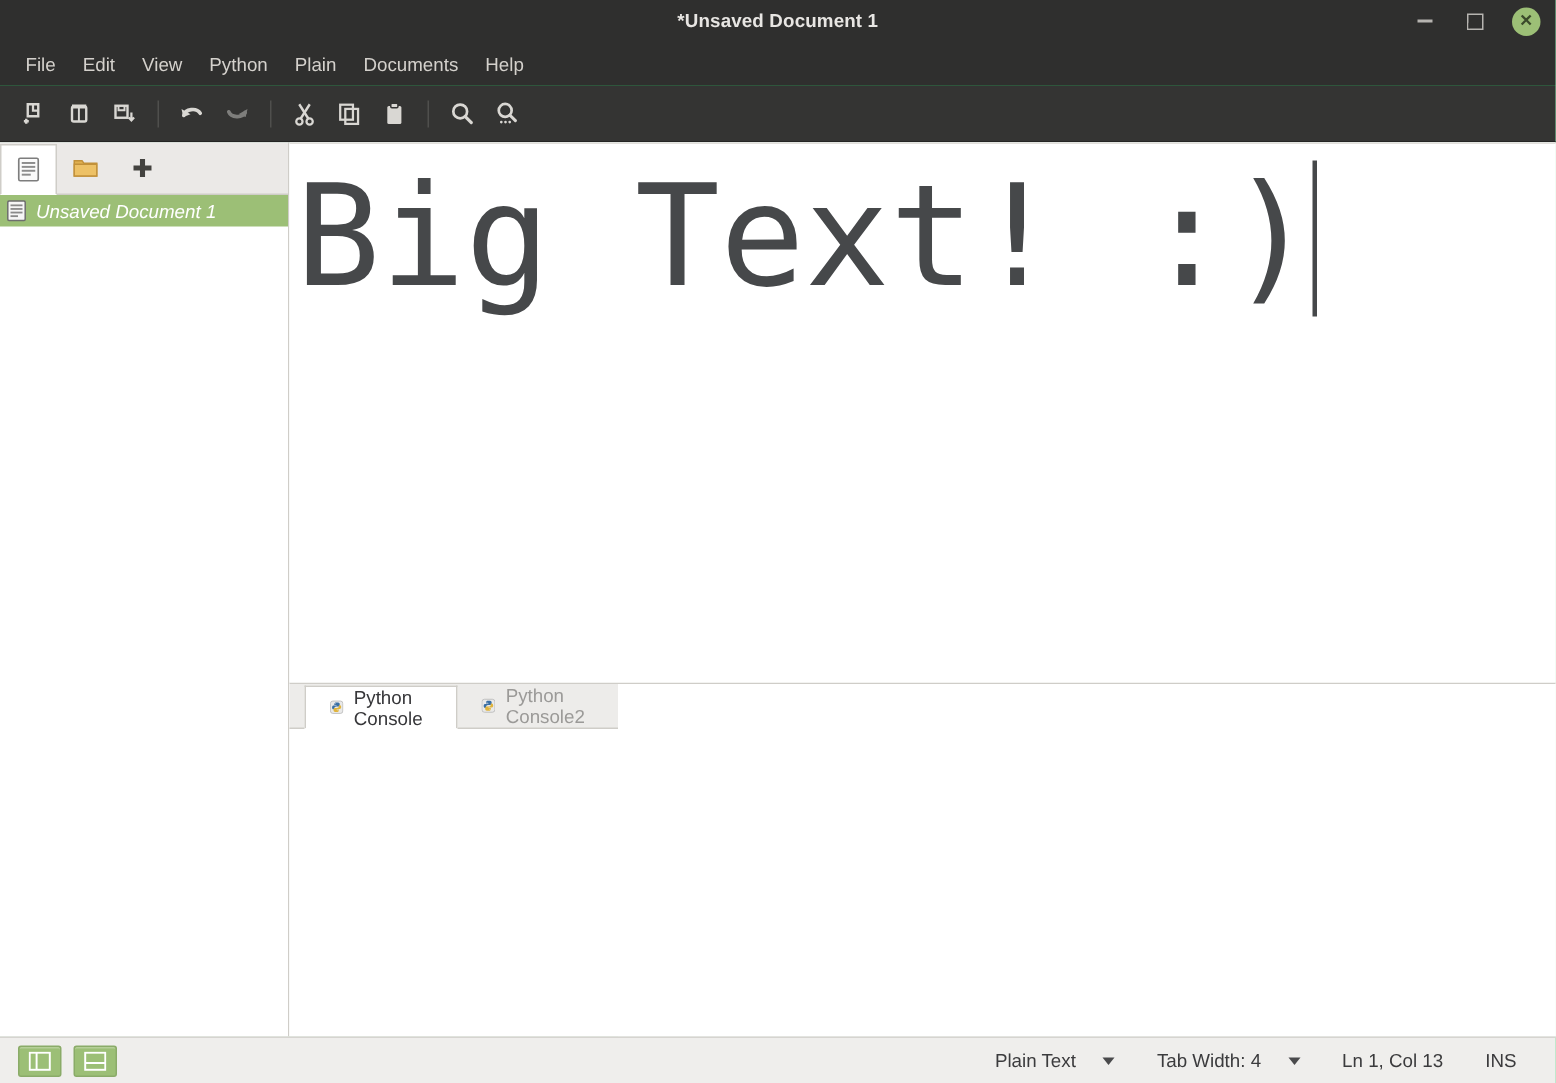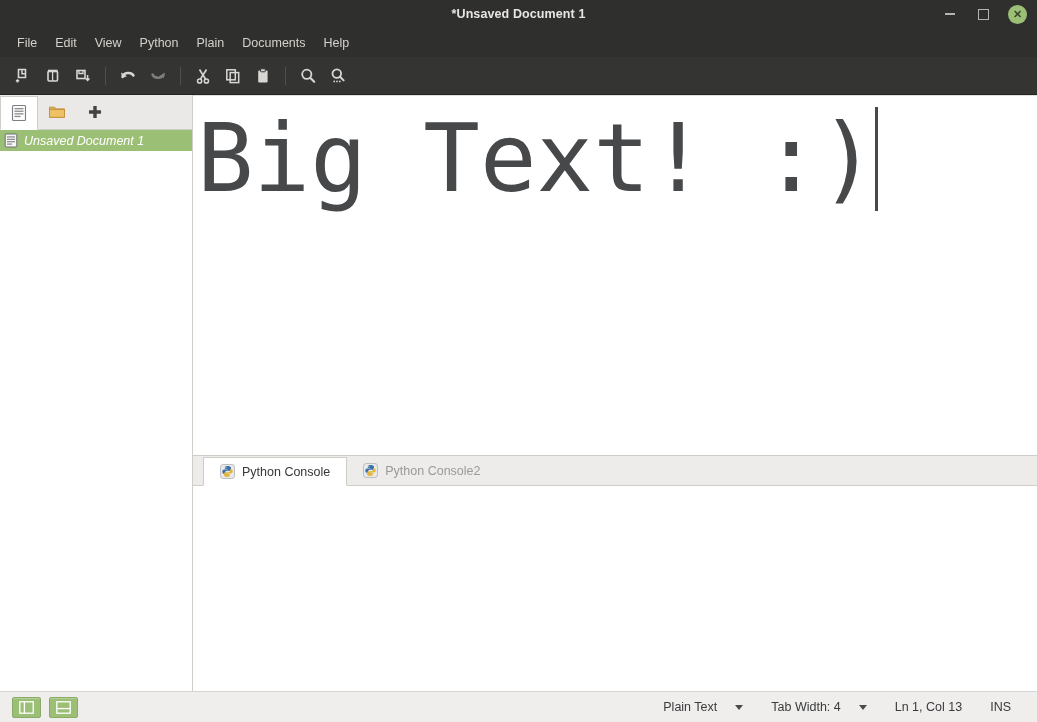--- a/index.html
+++ b/index.html
@@ -255,21 +255,21 @@
     vertical-align: middle;
     margin-left: -1px;
   }
 
   
   .bottompanel {
     flex: 0 0 235px;
     height: 235px;
     background: #ffffff;
     display: flex;
-    flex-direction: column;
+    flex-direction: row;
     border-top: 1px solid #cfcdc8;
     min-height: 0;
   }
   .console-tabs {
     height: 29px;
     flex: 0 0 29px;
     background: #edecea;
     display: flex;
     align-items: flex-end;
     border-bottom: 1px solid #cfcdc8;

